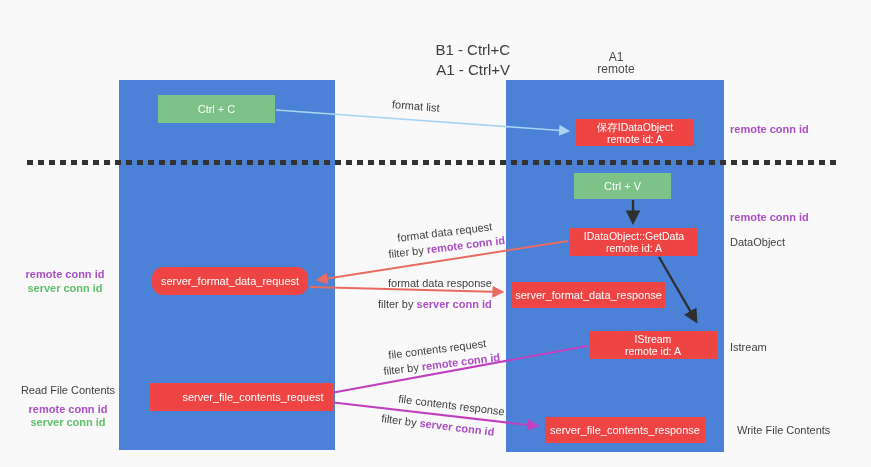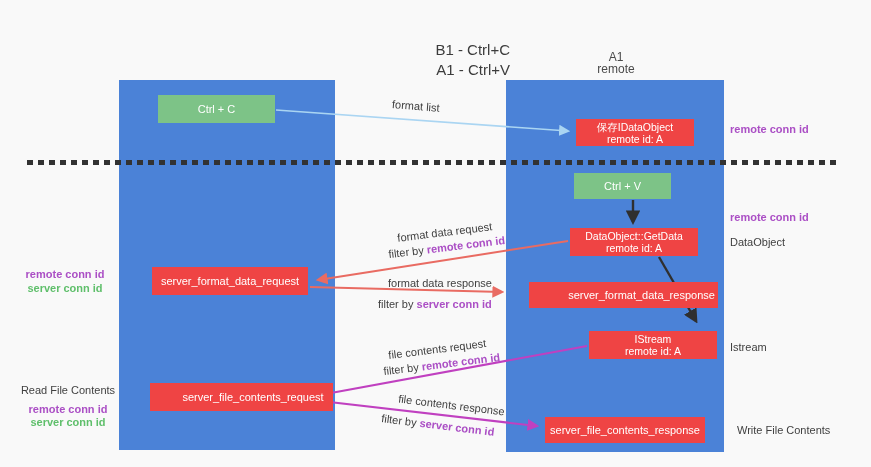--- a/index.html
+++ b/index.html
@@ -97,29 +97,29 @@
   <div class="node orange" style="left:576px;top:119px;width:118px;height:27px;">
     <div class="l2">保存IDataObject</div>
     <div class="l2">remote id: A</div>
   </div>
 
   <div class="node green" style="left:574px;top:173px;width:97px;height:26px;">
     <div class="single">Ctrl + V</div>
   </div>
 
   <div class="node orange" style="left:570px;top:228px;width:128px;height:28px;">
-    <div class="l2">DataObject::GetData</div>
+    <div class="l2">IDataObject::GetData</div>
     <div class="l2">remote id: A</div>
   </div>
 
-  <div class="node orange" style="left:152px;top:267px;width:156px;height:28px;">
+  <div class="node orange" style="left:152px;top:267px;width:156px;height:28px;border-radius:11px;">
     <div class="single">server_format_data_request</div>
   </div>
 
-  <div class="node orange" style="left:529px;top:282px;width:153px;height:26px;padding-left:36px;">
+  <div class="node orange" style="left:512px;top:282px;width:153px;height:26px;">
     <div class="single">server_format_data_response</div>
   </div>
 
   <div class="node orange" style="left:589px;top:331px;width:128px;height:28px;">
     <div class="l2">IStream</div>
     <div class="l2">remote id: A</div>
   </div>
 
   <div class="node orange" style="left:150px;top:383px;width:160px;height:28px;padding-left:23px;">
     <div class="single">server_file_contents_request</div>

